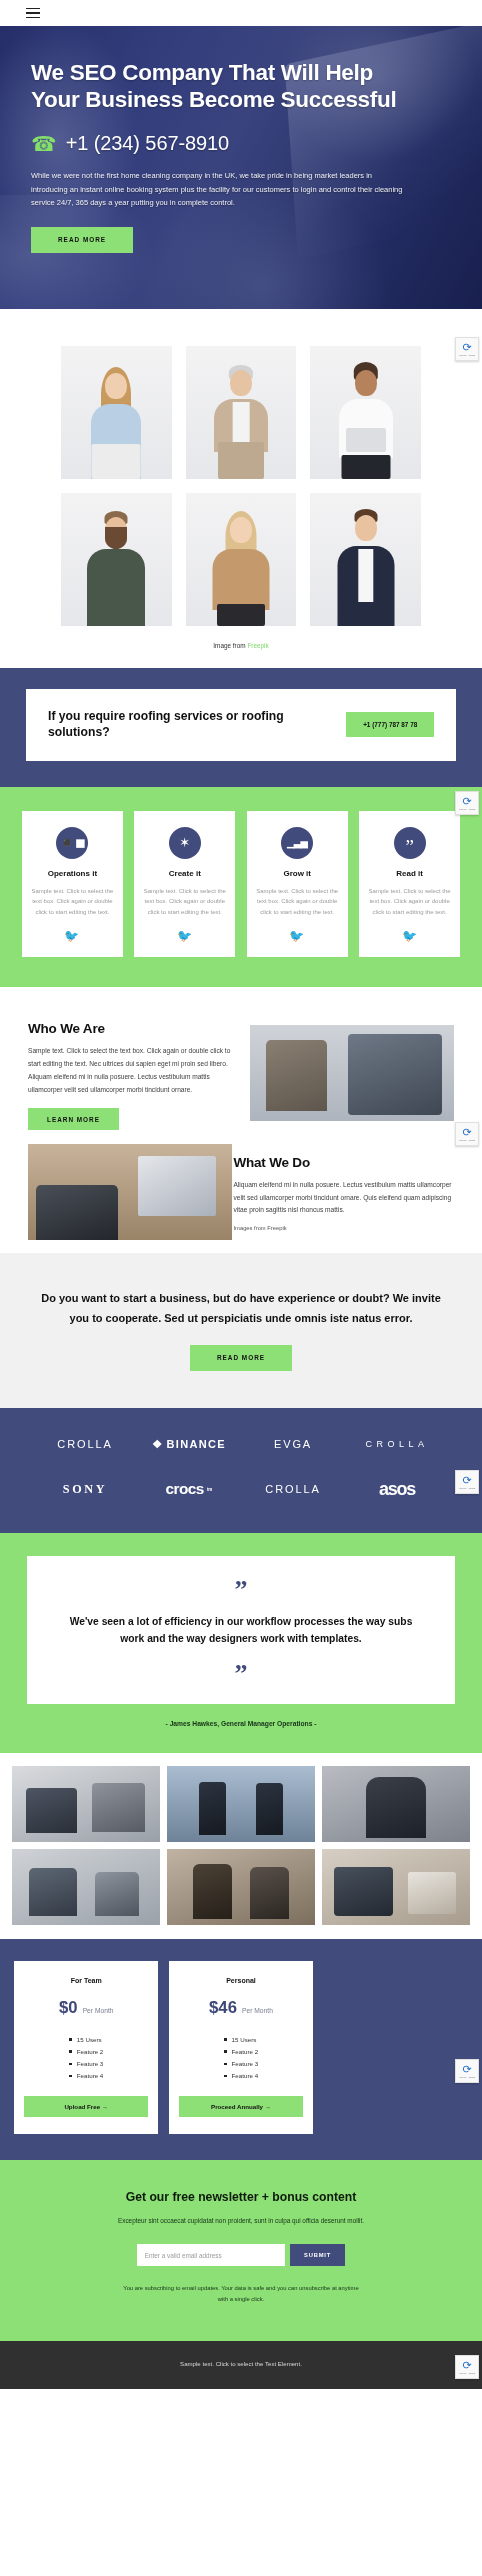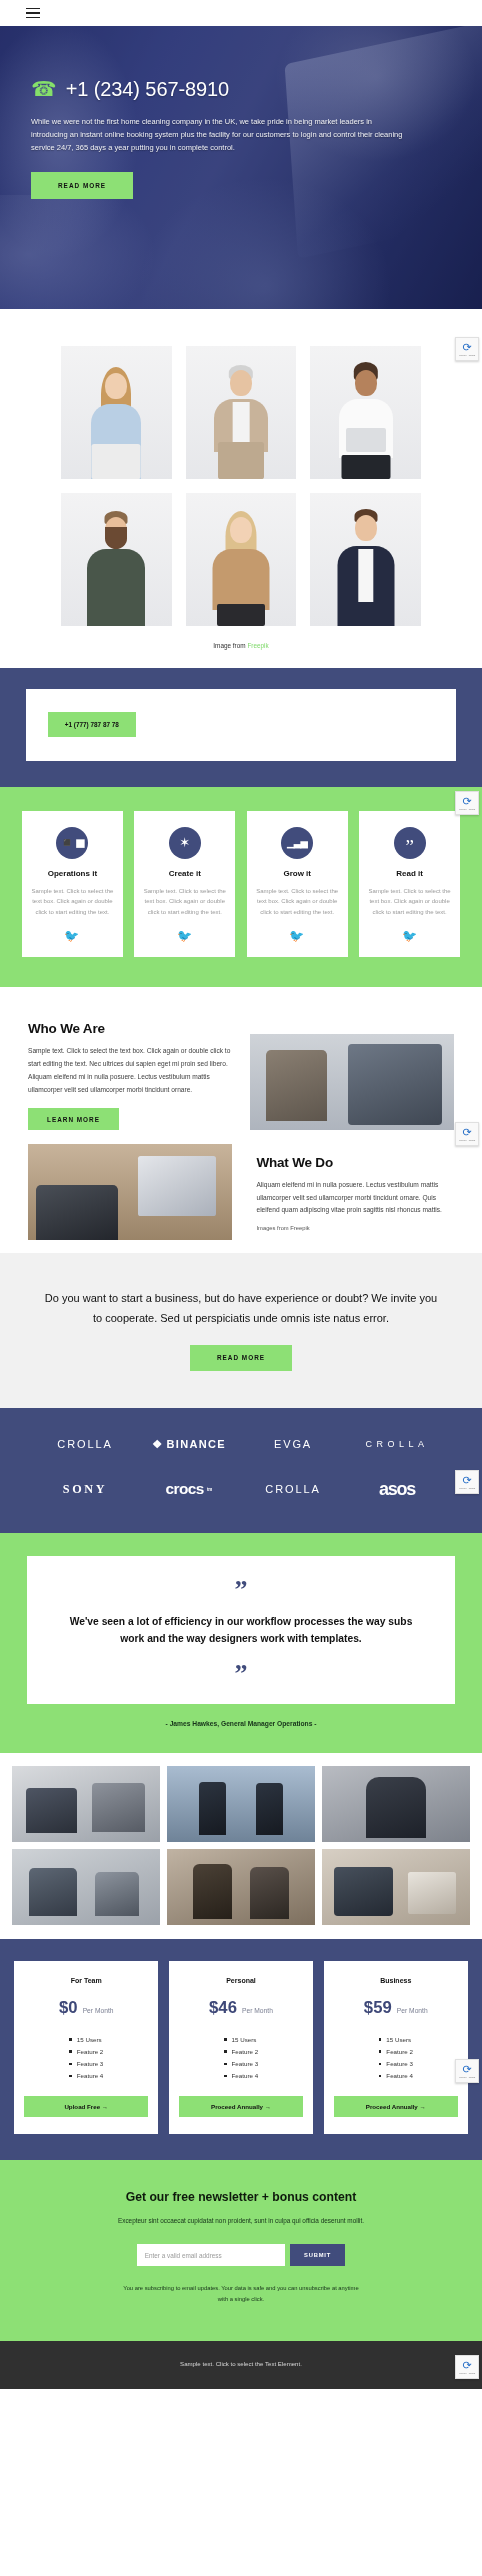--- a/index.html
+++ b/index.html
@@ -141,21 +141,21 @@
     background:#414c7c; color:#fff;
     display:flex; align-items:center; justify-content:center;
     margin: 0 auto 10.3px auto; font-size: 13px;
   }
   .feat-title { font-size:8px; font-weight:700; margin-bottom:7.7px; color:#121212; }
   .feat-text { font-size:6px; line-height:1.75; color:#9b9b9b; }
   .feat-tw { margin-top:11.6px; color:#414c7c; font-size:12.2px; }
 
   
   .who-wrap { background:#fff; padding: 28px 28px 13px 28px; position:relative; }
-  .who-row { display:flex; gap: 0; align-items:flex-end; }
+  .who-row { display:flex; gap: 0; align-items:center; }
   .who-left { width: 52%; padding-right: 16.7px; padding-top: 6.4px; }
   .who-right { width: 48%; }
   .h2 { font-size: 13.5px; font-weight:700; color:#111; margin-bottom: 9px; letter-spacing:-0.2px; }
   .body-text { font-size: 6.6px; line-height:1.95; color:#3d3d3d; }
   .photo-block { width:100%; height: 96px; position:relative; overflow:hidden; }
   .office1 { background:
       linear-gradient(180deg,#cfd3d8 0%, #aeb4bd 100%);
   }
   .office1:before{
     content:""; position:absolute; left:8%; top:16%; width:30%; height:74%;
@@ -169,26 +169,26 @@
   .office2:before{
     content:""; position:absolute; left:4%; bottom:0; width:40%; height:58%;
     background: linear-gradient(160deg,#4a4f57,#23262c); border-radius:5.1px 5.1px 0 0;
   }
   .office2:after{
     content:""; position:absolute; right:8%; top:12%; width:38%; height:62%;
     background: linear-gradient(150deg,#e4e6ea,#aab0ba); border-radius:2.6px;
   }
   .what-row { display:flex; gap:0; align-items:flex-start; margin-top: 14px; }
   .what-left { width: 48%; }
-  .what-right { width: 52%; padding-left: 24px; padding-top: 10.3px; }
+  .what-right { width: 52%; padding-left: 1px; padding-top: 10.3px; }
   .imgs-cap { font-size: 5.8px; color:#555; margin-top: 7.7px; }
 
   
   .cta { background:#f1f1f1; padding: 36px 40px 37px 40px; text-align:center; }
-  .cta-title { font-size: 11px; font-weight:400; line-height:1.75; color:#111; }
+  .cta-title { font-size: 11px; font-weight:700; line-height:1.75; color:#111; }
   .cta .btn-green { margin-top: 16.7px; }
 
   
   .logos { background:#414c7c; padding: 30px 33px 33px 33px; }
   .logo-row { display:grid; grid-template-columns:repeat(4,1fr); align-items:center; justify-items:center; }
   .logo-row + .logo-row { margin-top: 28px; }
   .logo {
     color:#fff; font-weight:700; font-size: 11px; letter-spacing: 1.3px;
     display:flex; align-items:center; gap:3.2px; white-space:nowrap;
   }
@@ -288,20 +288,21 @@
     <span></span>
       <span></span>
       <span></span>
   </div>
 </div>
 
 <section class="hero">
   <div class="hero-bg"></div>
   <div class="hero-tint"></div>
   <div class="hero-inner">
+    <h1 class="hero-title">We SEO Company That Will Help Your Business Become Successful</h1>
     <div class="hero-phone">
       <span class="phone-icon">☎</span>
       <span class="hero-phone-num">+1 (234) 567-8910</span>
     </div>
     <p class="hero-para">While we were not the first home cleaning company in the UK, we take pride in being market leaders in introducing an instant online booking system plus the facility for our customers to login and control their cleaning service 24/7, 365 days a year putting you in complete control.</p>
     <button class="btn-green hero-btn">READ MORE</button>
   </div>
 </section>
 
 <section class="team-section rel">
@@ -367,20 +368,21 @@
       </div>
     </div>
   </div>
   <div class="team-cap">
     <span>Image from </span><a href="#">Freepik</a>
   </div>
 </section>
 
 <section class="roof-band">
   <div class="roof-card">
+    <div class="roof-title">If you require roofing services or roofing solutions?</div>
     <button class="roof-phone">+1 (777) 787 87 78</button>
   </div>
 </section>
 
 <section class="features rel">
   <div class="recaptcha" style="top:3.9px;">
     <div class="rc-ico">⟳</div>
     <div class="rc-txt">Privacy - Terms</div>
   </div>
   <div class="feat-grid">
@@ -520,34 +522,20 @@
       </div>
       <ul class="price-feats">
         <li>15 Users</li>
         <li>Feature 2</li>
         <li>Feature 3</li>
         <li>Feature 4</li>
       </ul>
       <button class="price-btn">Proceed Annually →</button>
     </div>
 
-    <div class="price-card">
-      <div class="price-name">Business</div>
-      <div class="price-row">
-        <span class="price-amt">$59</span>
-        <span class="price-per">Per Month</span>
-      </div>
-      <ul class="price-feats">
-        <li>15 Users</li>
-        <li>Feature 2</li>
-        <li>Feature 3</li>
-        <li>Feature 4</li>
-      </ul>
-      <button class="price-btn">Proceed Annually →</button>
-    </div>
 
   </div>
 </section>
 
 <section class="news">
   <div class="news-title">Get our free newsletter + bonus content</div>
   <div class="news-sub">Excepteur sint occaecat cupidatat non proident, sunt in culpa qui officia deserunt mollit.</div>
   <div class="news-form">
     <input class="news-input" type="email" placeholder="Enter a valid email address" style="">
     <button class="news-submit">SUBMIT</button>

